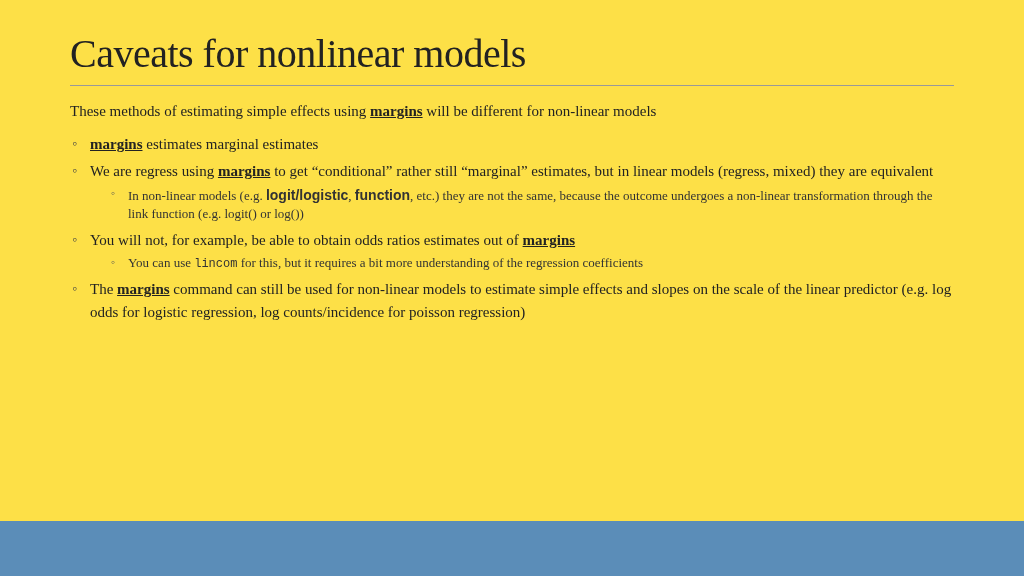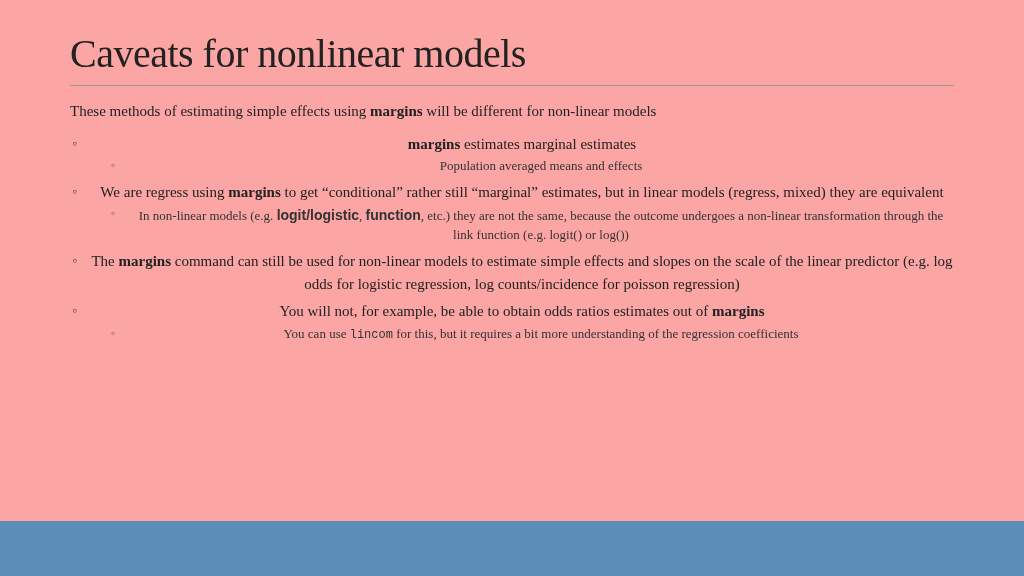--- a/index.html
+++ b/index.html
@@ -8,21 +8,21 @@
       width: 1024px;
       height: 576px;
       background: #f0f0f0;
       font-family: 'Georgia', serif;
       overflow: hidden;
     }
 
     .slide {
       width: 1024px;
       height: 576px;
-      background: #fca5a5;
+      background: #fde047;
       display: flex;
       flex-direction: column;
       position: relative;
     }
 
     .slide-content {
       flex: 1;
       padding: 30px 70px 20px 70px;
       overflow: hidden;
     }
@@ -51,21 +51,20 @@
       margin: 0;
     }
 
     .bullet-list li {
       font-size: 15px;
       color: #222;
       line-height: 1.5;
       margin-bottom: 5px;
       position: relative;
       padding-left: 20px;
-      text-align: center;
     }
 
     .bullet-list li::before {
       content: "◦";
       position: absolute;
       left: 2px;
       top: 0;
       font-size: 14px;
       color: #444;
     }
@@ -90,20 +89,21 @@
       position: absolute;
       left: 1px;
       top: 0;
       font-size: 12px;
       color: #555;
     }
 
     .bold-serif {
       font-weight: bold;
       font-family: 'Georgia', serif;
+      text-decoration: underline;
     }
 
     .code-bold {
       font-family: Liberation Sans, sans-serif;
       font-weight: bold;
       font-size: 14px;
     }
 
     .code-inline {
       font-family: 'Courier New', monospace;
@@ -125,46 +125,41 @@
     <h1 class="slide-title">Caveats for nonlinear models</h1>
 
     <p class="intro-text">
       These methods of estimating simple effects using <span class="bold-serif">margins</span> will be different for non-linear models
     </p>
 
     <ul class="bullet-list">
 
       <li>
         <span class="bold-serif">margins</span><span> estimates marginal estimates</span>
-        <ul class="sub-list">
-          <li>
-            <span>Population averaged means and effects</span>
-          </li>
-        </ul>
       </li>
 
       <li>
         <span>We are regress using </span><span class="bold-serif">margins</span><span> to get “conditional” rather still “marginal” estimates, but in linear models (regress, mixed) they are equivalent</span>
         <ul class="sub-list">
           <li>
             <span>In non-linear models (e.g. <span class="code-bold">logit/logistic</span>, <span class="code-bold">function</span>, etc.) they are not the same, because the outcome undergoes a non-linear transformation through the link function (e.g. logit() or log())</span>
           </li>
         </ul>
       </li>
 
       <li>
-        <span>The </span><span class="bold-serif">margins</span><span> command can still be used for non-linear models to estimate simple effects and slopes on the scale of the linear predictor (e.g. log odds for logistic regression, log counts/incidence for poisson regression)</span>
-      </li>
-
-      <li>
         <span>You will not, for example, be able to obtain odds ratios estimates out of </span><span class="bold-serif">margins</span>
         <ul class="sub-list">
           <li>
             <span>You can use <span class="code-inline">lincom</span> for this, but it requires a bit more understanding of the regression coefficients</span>
           </li>
         </ul>
+      </li>
+
+      <li>
+        <span>The </span><span class="bold-serif">margins</span><span> command can still be used for non-linear models to estimate simple effects and slopes on the scale of the linear predictor (e.g. log odds for logistic regression, log counts/incidence for poisson regression)</span>
       </li>
 
     </ul>
 
   </div>
   <div class="slide-footer"></div>
 </div>
 
 </body></html>

